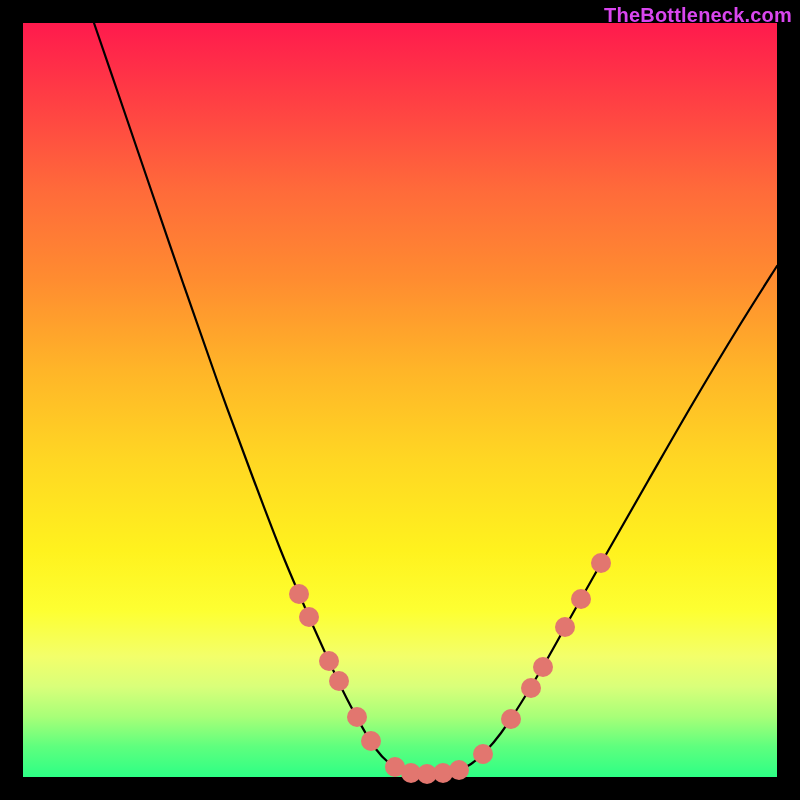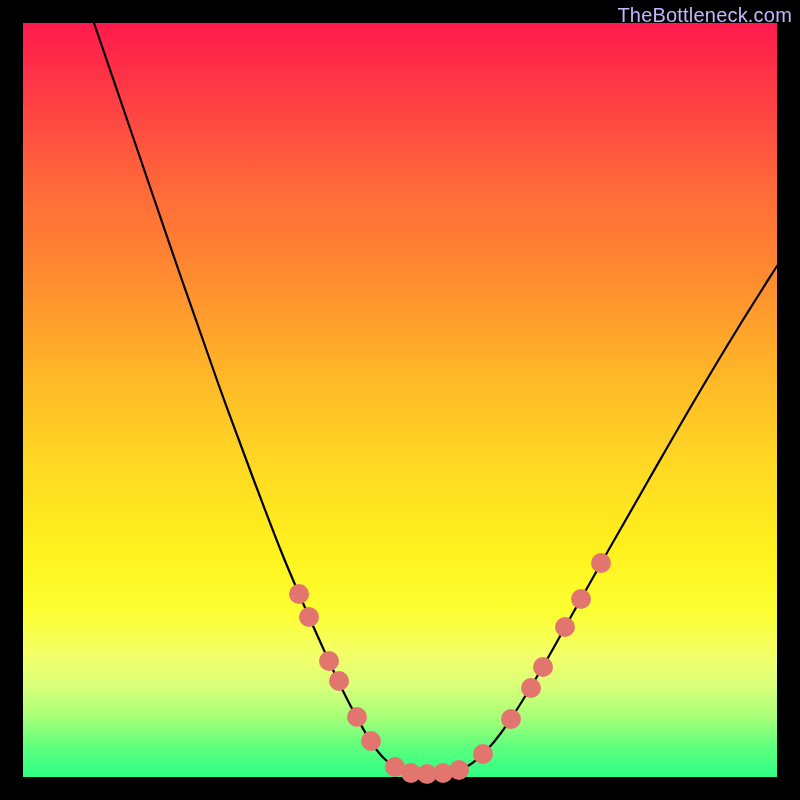--- a/index.html
+++ b/index.html
@@ -31,24 +31,24 @@
       #d9ff7a 88%,
       #a8ff78 92%,
       #5eff7e 96%,
       #2dff85 100%
     );
   }
   .watermark {
     position: absolute;
     top: 4px;
     right: 8px;
-    color: #c4b5fd;
+    color: #d946ef;
     font-size: 20px;
     letter-spacing: 0.2px;
-    font-weight: 400;
+    font-weight: 700;
     user-select: none;
   }
   svg.plot {
     position: absolute;
     left: 0;
     top: 0;
     width: 754px;
     height: 754px;
     overflow: visible;
   }

